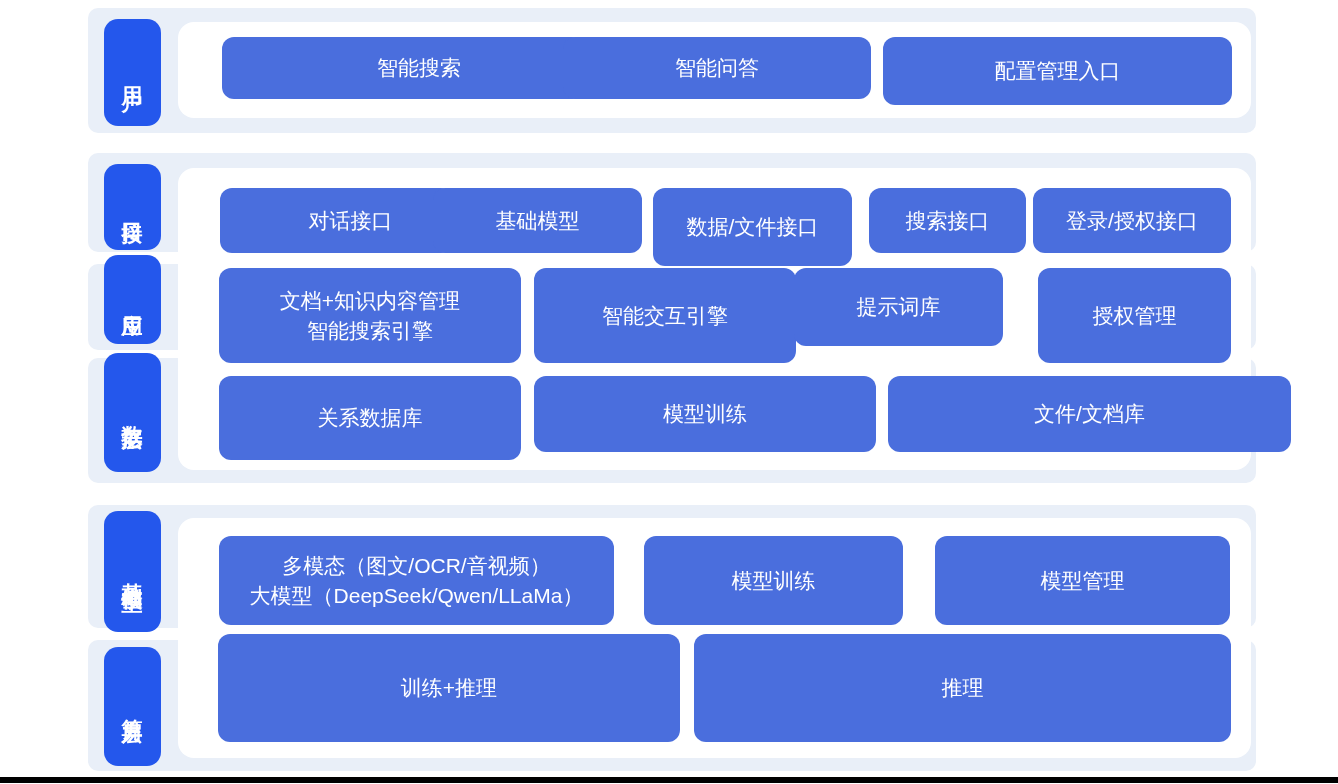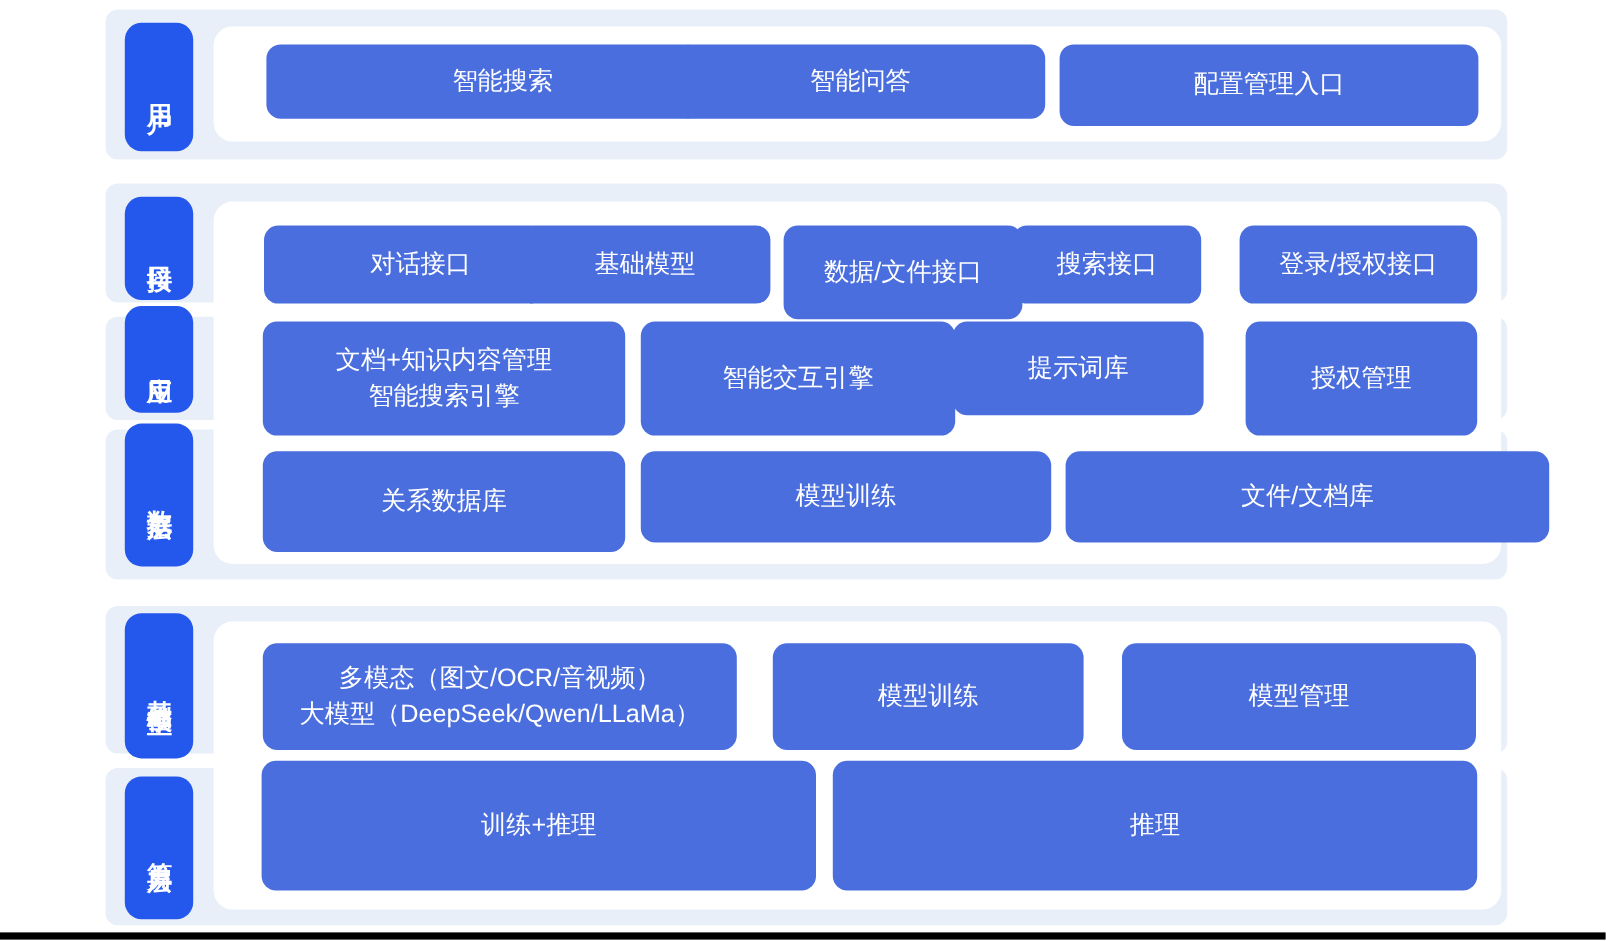--- a/index.html
+++ b/index.html
@@ -59,21 +59,21 @@
   <div class="pill" style="top:511px;height:121px;">基础模型</div>
   <div class="pill" style="top:647px;height:119px;">算力层</div>
 
   <div class="btn" style="left:222px;top:37px;width:330px;height:62px;padding-left:32px;">智能搜索</div>
   <div class="btn" style="left:563px;top:37px;width:308px;height:62px;">智能问答</div>
   <div class="btn" style="left:883px;top:37px;width:349px;height:68px;">配置管理入口</div>
 
   <div class="btn" style="left:220px;top:188px;width:205px;height:65px;padding-left:28px;">对话接口</div>
   <div class="btn" style="left:433px;top:188px;width:209px;height:65px;">基础模型</div>
   <div class="btn" style="left:653px;top:188px;width:199px;height:78px;">数据/文件接口</div>
-  <div class="btn" style="left:844px;top:188px;width:157px;height:65px;">搜索接口</div>
+  <div class="btn" style="left:869px;top:188px;width:157px;height:65px;">搜索接口</div>
   <div class="btn" style="left:1033px;top:188px;width:198px;height:65px;">登录/授权接口</div>
 
   <div class="btn" style="left:219px;top:268px;width:302px;height:95px;">文档+知识内容管理
 智能搜索引擎</div>
   <div class="btn" style="left:534px;top:268px;width:262px;height:95px;">智能交互引擎</div>
   <div class="btn" style="left:794px;top:268px;width:209px;height:78px;">提示词库</div>
   <div class="btn" style="left:1038px;top:268px;width:193px;height:95px;">授权管理</div>
 
   <div class="btn" style="left:219px;top:376px;width:302px;height:84px;">关系数据库</div>
   <div class="btn" style="left:534px;top:376px;width:342px;height:76px;">模型训练</div>

